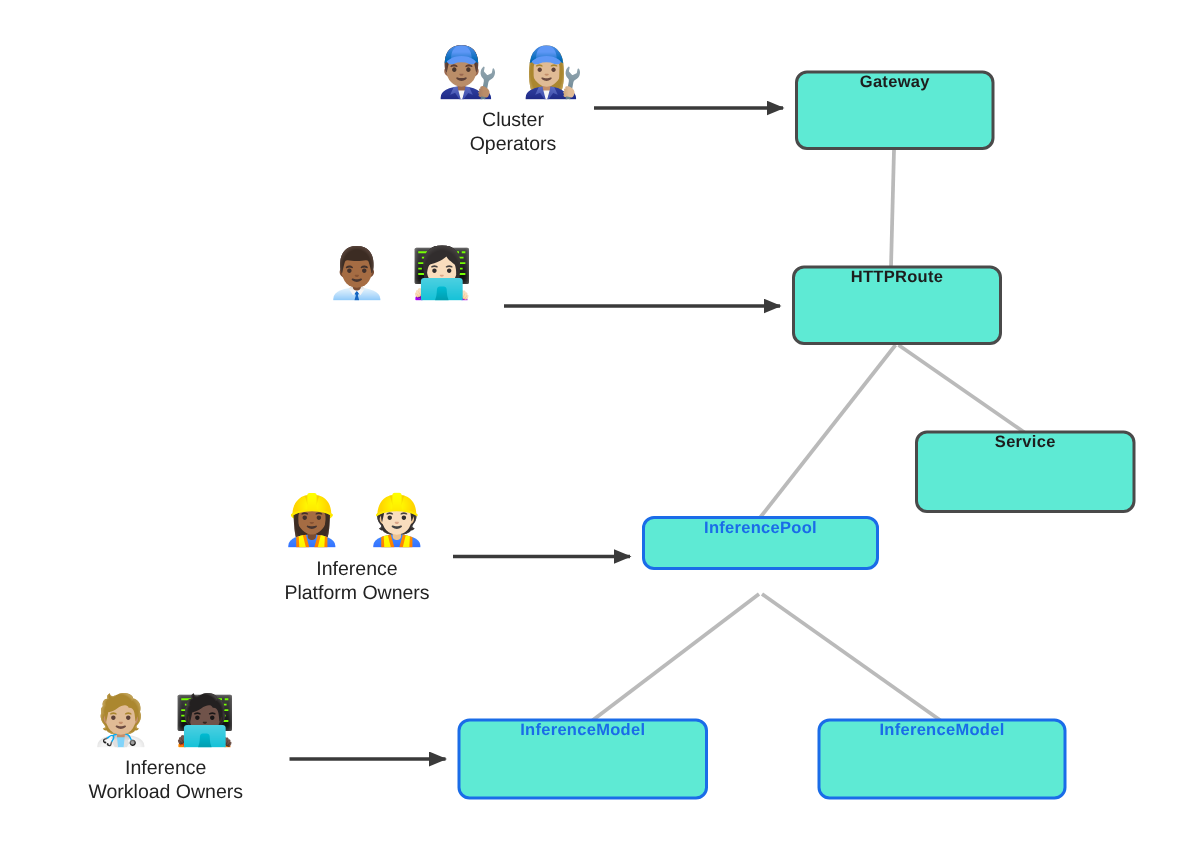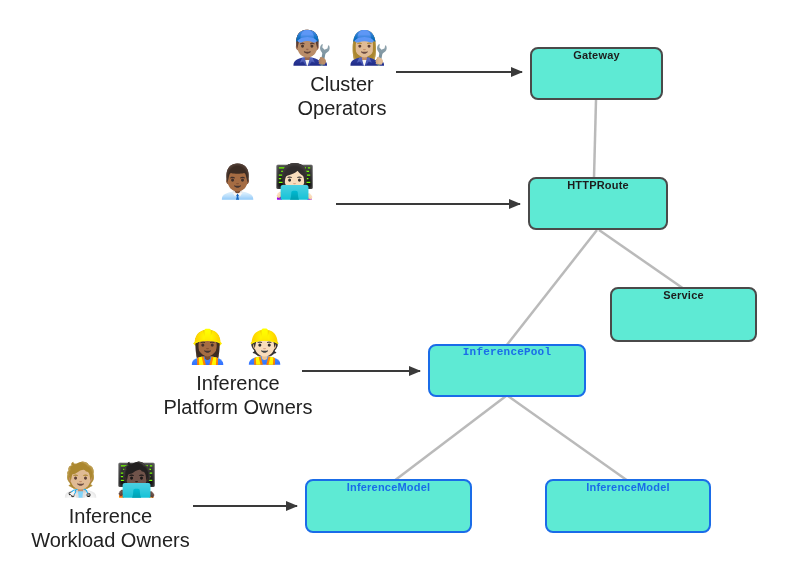--- a/index.html
+++ b/index.html
@@ -41,37 +41,37 @@
     font-weight: 700;
     font-size: 11px;
     letter-spacing: 0.2px;
   }
   .node.dark { border: 2.5px solid var(--dark-border); color: var(--node-text-dark); }
   .node.blue { border: 2.5px solid var(--blue); color: var(--blue); }
 
   .node.gateway      { left: 530px; top: 47px;  width: 133px; height: 53px; }
   .node.httproute    { left: 528px; top: 177px; width: 140px; height: 53px; }
   .node.service      { left: 610px; top: 287px; width: 147px; height: 55px; }
-  .node.pool         { left: 428px; top: 344px; width: 158px; height: 53px; font-family: Liberation Mono, monospace; }
+  .node.pool         { left: 428px; top: 344px; width: 158px; height: 36px; }
   .node.model-left   { left: 305px; top: 479px; width: 167px; height: 54px; }
   .node.model-right  { left: 545px; top: 479px; width: 166px; height: 54px; }
 
   .actor {
     position: absolute;
     text-align: center;
   }
   .actor .emojis {
     font-size: 33px;
     line-height: 1.15;
     letter-spacing: 3px;
     white-space: nowrap;
   }
   .actor .label {
     margin-top: 5px;
-    font-size: 20px;
+    font-size: 13px;
     line-height: 1.22;
     color: var(--actor-text);
     white-space: pre-line;
   }
   .actor.cluster-operators        { left: 262px; top: 29px;  width: 160px; }
   .actor.application-developers   { left: 188px; top: 163px; width: 160px; }
   .actor.inference-platform-owners{ left: 148px; top: 328px; width: 180px; }
   .actor.inference-workload-owners{ left: 18px;  top: 461px; width: 185px; }
 </style>
 </head>

